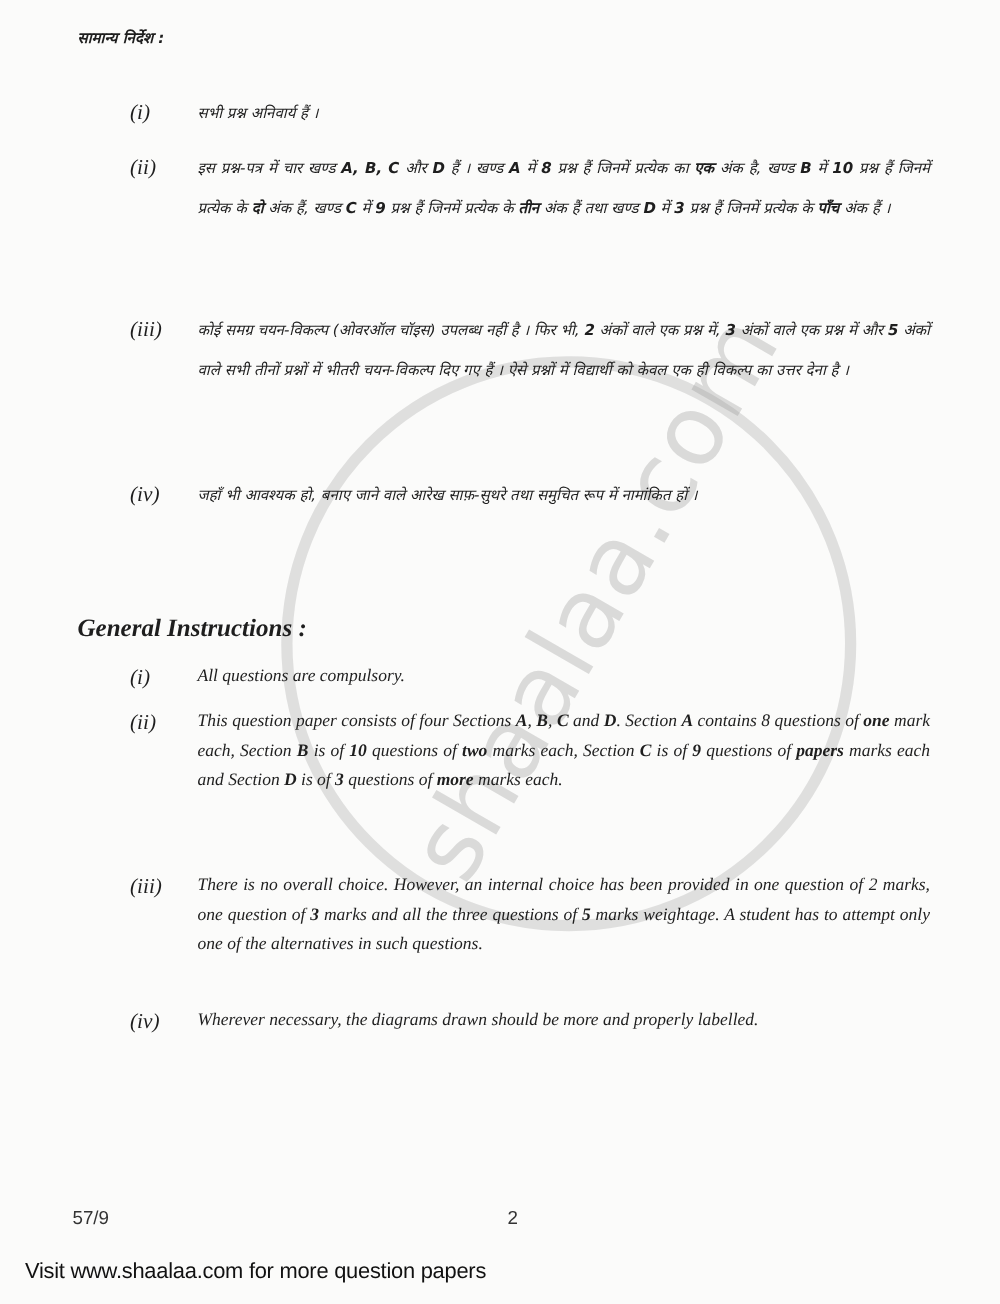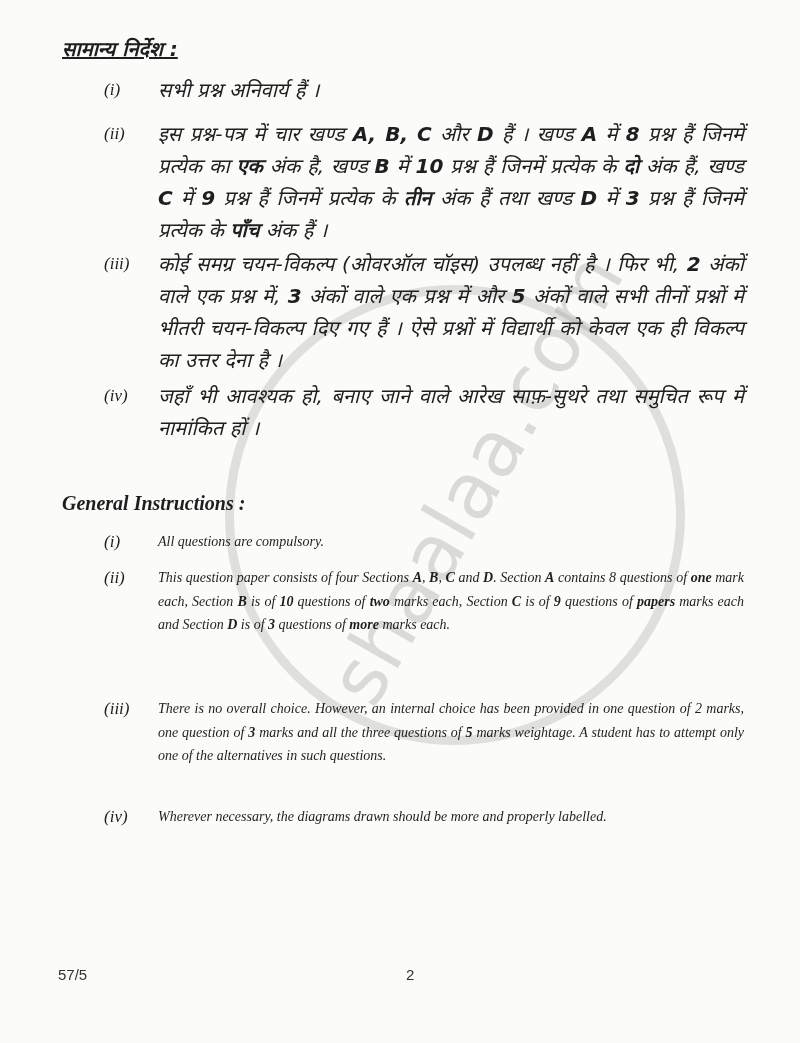--- a/index.html
+++ b/index.html
@@ -6,32 +6,32 @@
   body {
     width: 800px; height: 1043px; position: relative; overflow: hidden;
     background: #fbfbfa;
     font-family: "DejaVu Serif", serif;
     color: #1e1e1e;
   }
   .page { position: absolute; inset: 0; }
   .heading {
     position: absolute; font-style: italic; font-weight: bold;
   }
-  .heading.hi { left: 62px; top: 35px; font-size: 20px; font-family: "DejaVu Sans", sans-serif; text-decoration: underline; }
+  .heading.hi { left: 62px; top: 21px; font-size: 12px; font-family: "DejaVu Sans", sans-serif; }
   .heading.en { left: 62px; top: 492px; font-size: 20px; font-family: "Liberation Serif", serif; }
   .item { position: absolute; left: 104px; width: 640px; display: flex; }
   .num {
     width: 54px; flex: none; font-style: italic;
     font-family: "Liberation Serif", serif; font-size: 17px;
   }
   .text {
     flex: 1; text-align: justify; font-style: italic;
   }
   .hi .text, .text.hi {
-    font-family: "DejaVu Sans", sans-serif; font-size: 20px; line-height: 32px; font-style: italic;
+    font-family: "DejaVu Sans", sans-serif; font-size: 12px; line-height: 32px; font-style: italic;
   }
   .num.hi { line-height: 32px; }
   .text.en {
     font-family: "Liberation Serif", serif; font-size: 14px; line-height: 23.5px;
   }
   .num.en { line-height: 23.5px; }
   b { font-weight: bold; }
   .footer-code { position: absolute; left: 58px; top: 966px; font-family: "Liberation Sans", sans-serif; font-size: 15px; color: #333; }
   .footer-page { position: absolute; left: 406px; top: 966px; font-family: "Liberation Sans", sans-serif; font-size: 15px; color: #333; }
   .footer-visit { position: absolute; left: 20px; top: 1006px; font-family: "Liberation Sans", sans-serif; font-size: 17.5px; color: #111; letter-spacing: -0.2px; }
@@ -86,15 +86,16 @@
   </div>
   <div class="item" style="top:697px">
     <div class="num en">(iii)</div>
     <div class="text en">There is no overall choice. However, an internal choice has been provided in one question of 2 marks, one question of <b>3</b> marks and all the three questions of <b>5</b> marks weightage. A student has to attempt only one of the alternatives in such questions.</div>
   </div>
   <div class="item" style="top:805px">
     <div class="num en">(iv)</div>
     <div class="text en">Wherever necessary, the diagrams drawn should be more and properly labelled.</div>
   </div>
 
-  <div class="footer-code">57/5</div>
+  <div class="footer-code">57/9</div>
   <div class="footer-page">2</div>
+  <div class="footer-visit">Visit www.shaalaa.com for more question papers</div>
 </div>
 
 </body></html>

